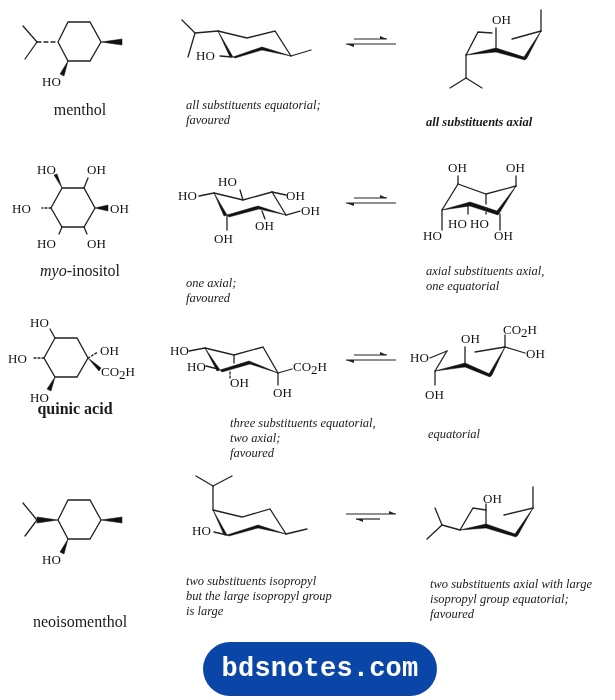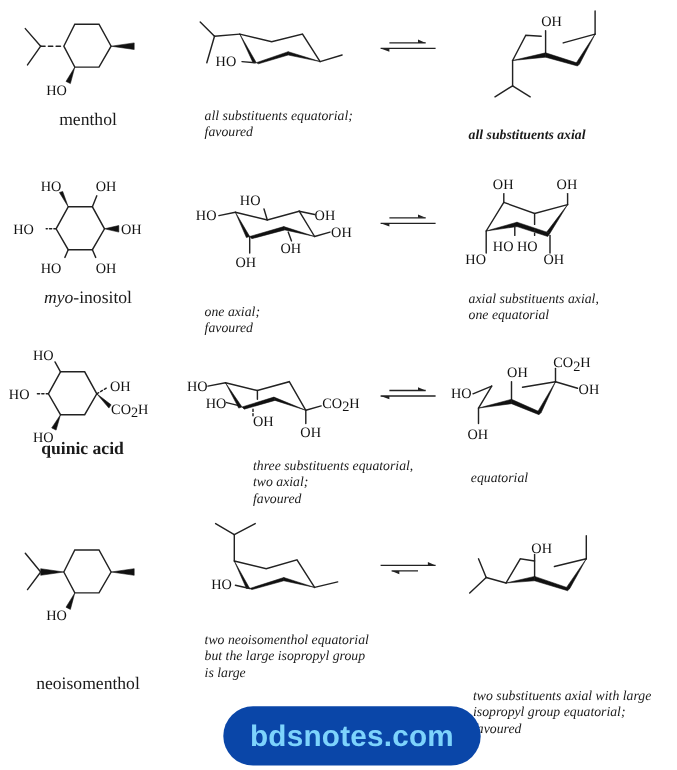--- a/index.html
+++ b/index.html
@@ -10,22 +10,22 @@
   svg.mol line, svg.mol polyline, svg.mol path.b { stroke:#222; stroke-width:1.3; fill:none; stroke-linecap:round; }
   svg.mol polygon.w { fill:#111; stroke:#111; stroke-width:0.5; }
   svg.mol text { font-family:"Liberation Serif", serif; font-size:13px; fill:#111; }
   .name { font-size:16px; text-align:center; }
   .cap { font-size:12.5px; font-style:italic; line-height:15px; }
   .cap b { font-weight:normal; font-style:italic; display:block; }
   .eq { position:absolute; }
   .eq line { stroke:#222; stroke-width:1.2; }
   .eq polygon { fill:#222; }
   .badge { position:absolute; left:203px; top:642px; width:234px; height:54px;
-           background:#0a46a8; border-radius:27px; color:#7dd3fc;
-           font-family:Liberation Sans, sans-serif; font-weight:bold; font-size:27px;
+           background:#0a46a8; border-radius:27px; color:#ffffff;
+           font-family:Liberation Mono, monospace; font-weight:bold; font-size:27px;
            display:flex; align-items:center; justify-content:center; letter-spacing:0.2px; }
 </style>
 </head>
 <body>
 
 <svg class="mol" style="left:0;top:0" width="130" height="100">
 
   <polyline points="58,42 68,22 90,22 101,42 90,61 68,61 58,42"></polyline>
 
   <line x1="37" y1="42" x2="56" y2="42" stroke-dasharray="4,3"></line>
@@ -238,21 +238,21 @@
   <line x1="43" y1="16" x2="43" y2="40"></line>
   <polyline points="43,40 72,47 100,39 116,64"></polyline>
   <polygon class="w" points="43,40 57,65 54,65"></polygon>
   <polygon class="w" points="57,65 88,55 88,58 59,66"></polygon>
   <polygon class="w" points="88,55 116,64 88,58"></polygon>
   <line x1="116" y1="64" x2="137" y2="59"></line>
   <line x1="44" y1="62" x2="57" y2="65"></line>
   <text x="22" y="65">HO</text>
 </svg>
 <div class="abs cap" style="left:186px;top:574px;width:190px;">
-  <span>two neoisomenthol equatorial</span><br>
+  <span>two substituents isopropyl</span><br>
   <span>but the large isopropyl group</span><br>
   <span>is large</span>
 </div>
 
 <svg class="eq" style="left:344px;top:509px" width="56" height="14">
   <line x1="2" y1="5" x2="52" y2="5"></line>
   <polygon points="45,2 52,5 45,5"></polygon>
   <line x1="12" y1="10" x2="36" y2="10"></line>
   <polygon points="12,10 19,10 19,13"></polygon>
 </svg>
@@ -263,19 +263,19 @@
   <line x1="66" y1="34" x2="66" y2="54"></line>
   <polyline points="84,45 113,38"></polyline>
   <line x1="113" y1="38" x2="113" y2="17"></line>
   <polygon class="w" points="40,60 66,54 66,58"></polygon>
   <polygon class="w" points="66,54 98,65 96,67 66,58"></polygon>
   <polygon class="w" points="113,38 98,65 95,64"></polygon>
   <line x1="40" y1="60" x2="22" y2="55"></line>
   <line x1="22" y1="55" x2="15" y2="38"></line>
   <line x1="22" y1="55" x2="7" y2="69"></line>
 </svg>
-<div class="abs cap" style="left:430px;top:577px;width:185px;margin-top:48px;">
+<div class="abs cap" style="left:430px;top:577px;width:185px;">
   <span>two substituents axial with large</span><br>
   <span>isopropyl group equatorial;</span>
   <b>favoured</b>
 </div>
 
 <div class="badge">bdsnotes.com</div>
 
 </body></html>

